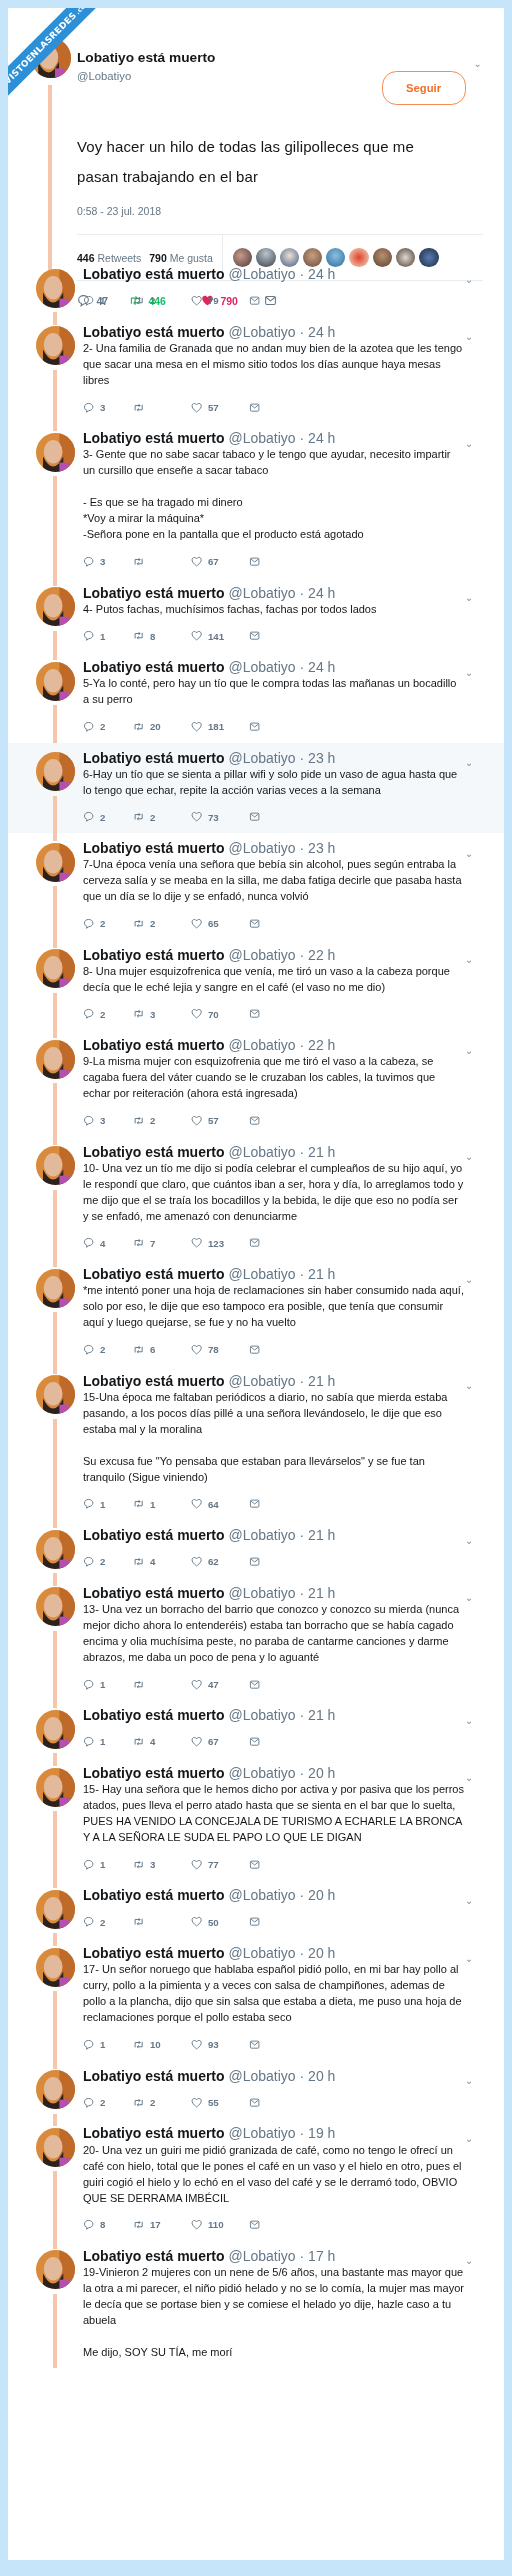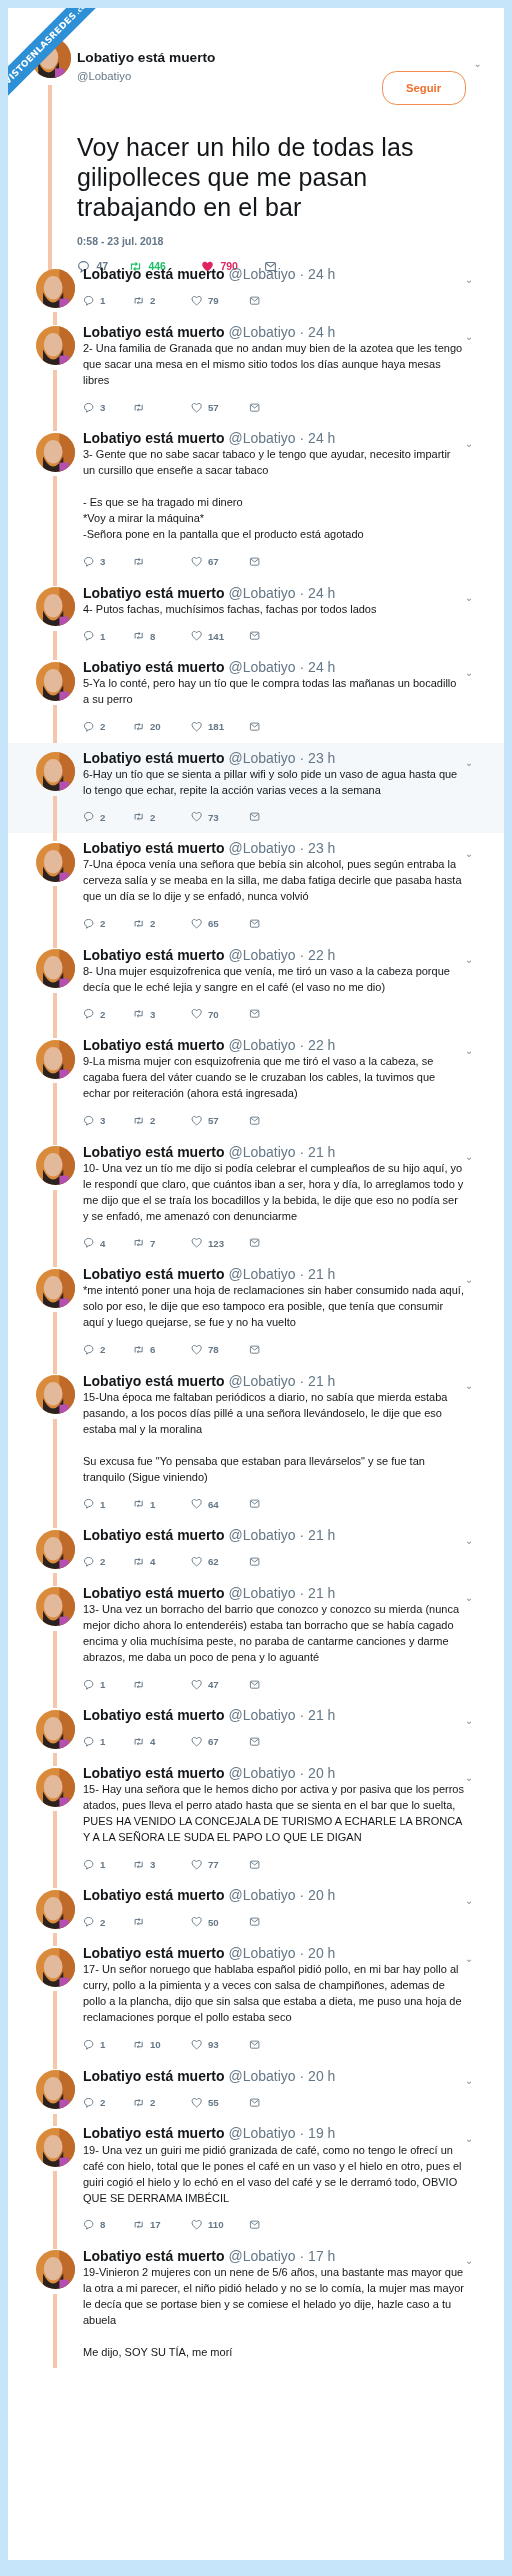--- a/index.html
+++ b/index.html
@@ -46,22 +46,22 @@
   .names .display-name { font-weight: bold; font-size: 13.7px; line-height: 17.7px; margin-top: 12px; }
   .names .handle { color: #657786; font-size: 11.3px; line-height: 16px; margin-top: 1.6px;}
   .follow-btn {
     margin-top: 34px; margin-right: 14.5px;
     border: 0.8px solid #f48a4f; color: #f2702a; border-radius: 14.5px;
     width: 84px; height: 34px; font-weight: bold; font-size: 11.3px; background: #fff;
     font-family: "Liberation Sans", sans-serif; cursor: pointer;
   }
   .caret { color: #8899a6; font-size: 9.7px; position: absolute; }
   .main .caret { right: 22.5px; top: 50px; }
-  .main-text { font-size: 25px; line-height: 30px; margin-top: 26.5px; padding-right: 32px; letter-spacing: 0.1px; }
-  .main-time { color: #657786; font-size: 10.5px; margin-top: 13px; font-weight: bold; }
+  .main-text { font-size: 15px; line-height: 30px; margin-top: 26.5px; padding-right: 32px; letter-spacing: 0.1px; }
+  .main-time { color: #657786; font-size: 10.5px; margin-top: 13px; }
   .stats-row {
     margin-top: 17.7px; border-top: 0.8px solid #e6ecf0; border-bottom: 0.8px solid #e6ecf0;
     height: 47px; display: flex; align-items: center; width: 406px;
   }
   .stats-row .stat { font-size: 10.5px; color: #657786; margin-right: 8px; }
   .stats-row .stat b { color: #14171a; }
   .stats-sep { width: 0.8px; height: 47px; background: #e6ecf0; margin: 0 9.7px 0 1.6px; }
   .likers { display: flex; gap: 4px; }
   .liker { width: 19.3px; height: 19.3px; border-radius: 50%; }
   .main-actions { display: flex; align-items: center; height: 39px; font-size: 10.5px; }
@@ -105,20 +105,36 @@
       <div class="names">
         <div class="display-name">Lobatiyo está muerto</div>
         <div class="handle">@Lobatiyo</div>
       </div>
       <button class="follow-btn">Seguir</button>
     </div>
 
     <div class="main-text">Voy hacer un hilo de todas las gilipolleces que me pasan trabajando en el bar</div>
     <div class="main-time">0:58 - 23 jul. 2018</div>
 
+    <div class="stats-row">
+      <span class="stat"><b>446</b> <span>Retweets</span></span>
+      <span class="stat"><b>790</b> <span>Me gusta</span></span>
+      <div class="stats-sep"></div>
+      <div class="likers">
+        <span class="liker" style="background:radial-gradient(circle at 40% 40%,#c9998a,#4a3a38)"></span>
+        <span class="liker" style="background:radial-gradient(circle at 50% 30%,#b8c4cf,#3c4148)"></span>
+        <span class="liker" style="background:radial-gradient(circle at 50% 40%,#f0e0d0,#3b5a8a)"></span>
+        <span class="liker" style="background:radial-gradient(circle at 50% 40%,#c8a080,#6a4a3a)"></span>
+        <span class="liker" style="background:radial-gradient(circle at 50% 40%,#8ac0e0,#2a6a9a)"></span>
+        <span class="liker" style="background:radial-gradient(circle at 50% 50%,#e04030,#f0e0c0)"></span>
+        <span class="liker" style="background:radial-gradient(circle at 50% 40%,#b89070,#5a4030)"></span>
+        <span class="liker" style="background:radial-gradient(circle at 50% 50%,#e0d8d0,#4a3a30)"></span>
+        <span class="liker" style="background:radial-gradient(circle at 50% 50%,#5a7ab0,#1a2a40)"></span>
+      </div>
+    </div>
 
     <div class="main-actions">
       <span class="act">
         <svg viewBox="0 0 16 16">
             <path d="M8 2C4.5 2 2 4.3 2 7.2c0 2.2 1.5 3.9 3.6 4.6L5 14.5l3.2-2.2C11.6 12.2 14 9.9 14 7.2 14 4.3 11.5 2 8 2z" fill="none" stroke="#657786" stroke-width="1.3"></path>
           </svg>
         <span>47</span>
       </span>
       <span class="act" style="color:#17bf63;min-width:72px">
         <svg viewBox="0 0 16 16">
@@ -948,21 +964,21 @@
       <ellipse cx="22" cy="24" rx="12" ry="15" fill="#e2b99a"></ellipse>
       <path d="M9 30 Q22 56 35 30 L35 50 L9 50Z" fill="#2b2220"></path>
       <rect x="30" y="38" width="12" height="12" fill="#b54fb0"></rect>
     </svg>
     <div class="thread-line"></div>
     <span class="caret">⌄</span>
     <div class="r-head">
       <span class="dn">Lobatiyo está muerto</span>
       <span class="meta"><span>@Lobatiyo</span> · <span>19 h</span></span>
     </div>
-    <div class="r-text">19- Una vez un guiri me pidió granizada de café, como no tengo le ofrecí un café con hielo, total que le pones el café en un vaso y el hielo en otro, pues el guiri cogió el hielo y lo echó en el vaso del café y se le derramó todo, OBVIO QUE SE DERRAMA IMBÉCIL</div>
+    <div class="r-text">20- Una vez un guiri me pidió granizada de café, como no tengo le ofrecí un café con hielo, total que le pones el café en un vaso y el hielo en otro, pues el guiri cogió el hielo y lo echó en el vaso del café y se le derramó todo, OBVIO QUE SE DERRAMA IMBÉCIL</div>
     <div class="r-actions">
       <span class="act">
         <svg viewBox="0 0 16 16">
               <path d="M8 2C4.5 2 2 4.3 2 7.2c0 2.2 1.5 3.9 3.6 4.6L5 14.5l3.2-2.2C11.6 12.2 14 9.9 14 7.2 14 4.3 11.5 2 8 2z" fill="none" stroke="#657786" stroke-width="1.3"></path>
             </svg>
         <span>8</span>
       </span>
       <span class="act" style="min-width:58px">
         <svg viewBox="0 0 16 16">
               <path d="M3 12V5h7M8 3l2 2-2 2M13 4v7H6M8 13l-2-2 2-2" fill="none" stroke="#657786" stroke-width="1.4"></path>

